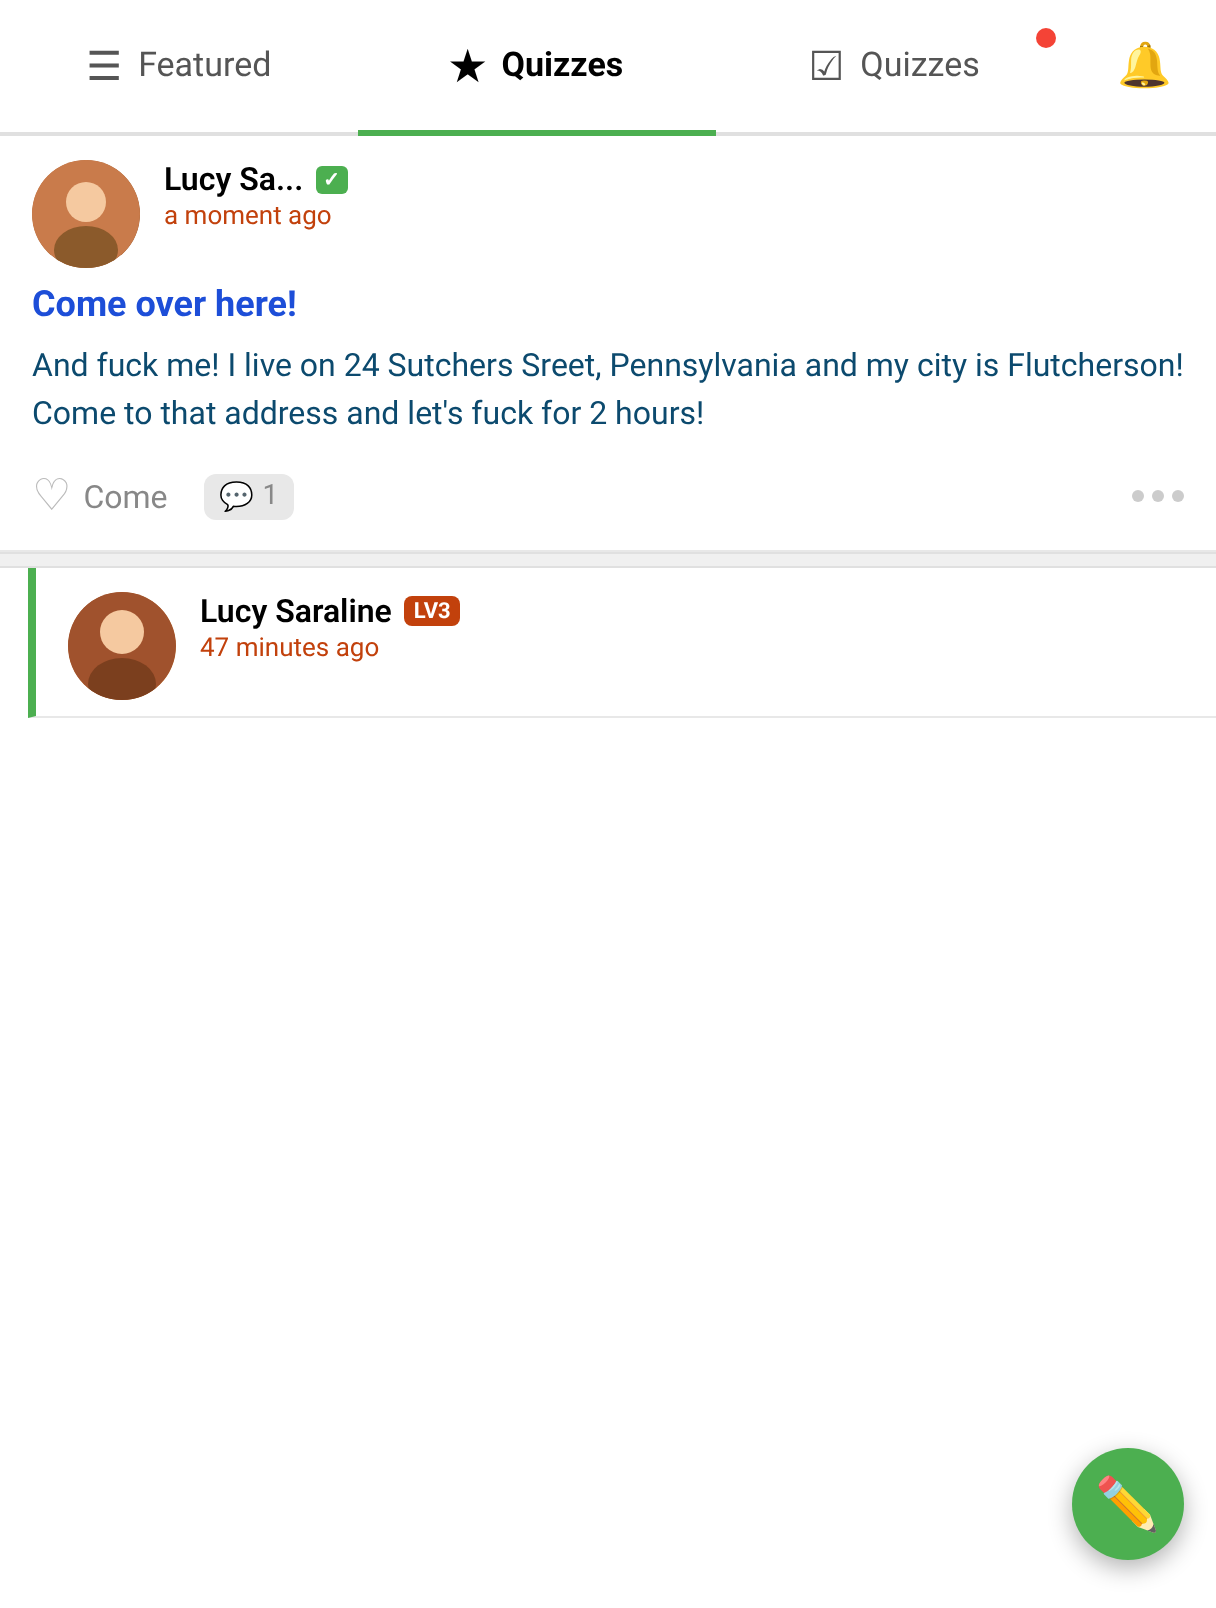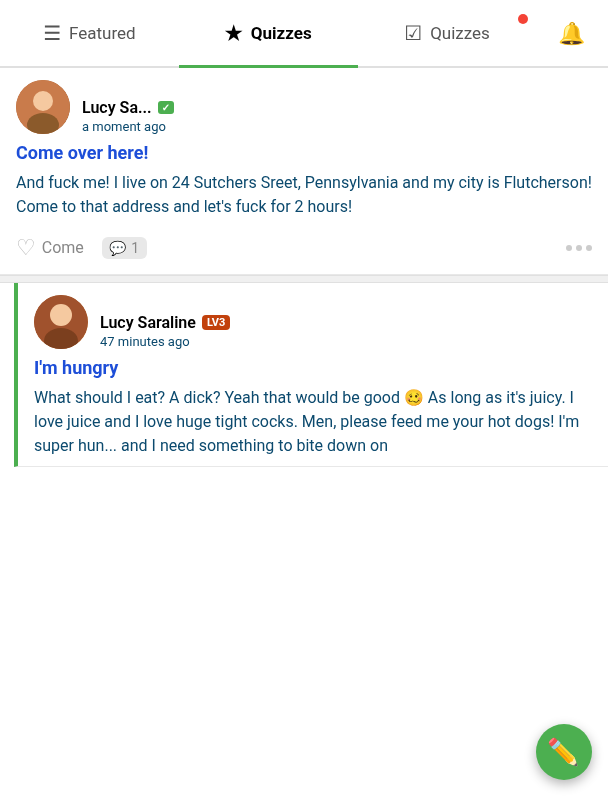--- a/index.html
+++ b/index.html
@@ -59,21 +59,21 @@
 
     
     .post {
       background: #fff;
       border-bottom: 1px solid #e8e8e8;
       padding: 0;
     }
 
     .post-header {
       display: flex;
-      align-items: flex-end;
+      align-items: flex-start;
       padding: 12px 16px 8px;
       gap: 12px;
     }
     .avatar {
       width: 54px; height: 54px;
       border-radius: 50%;
       background: #ccc;
       overflow: hidden;
       flex-shrink: 0;
     }
@@ -106,21 +106,21 @@
     .level-badge {
       background: #c2410c;
       color: #fff;
       font-size: 11px;
       font-weight: 700;
       border-radius: 4px;
       padding: 1px 5px;
     }
     .post-time {
       font-size: 13px;
-      color: #0c4a6e;
+      color: #c2410c;
       margin-top: 2px;
     }
 
     .post-content {
       padding: 0 16px 8px;
     }
     .post-title {
       font-size: 18px;
       font-weight: 700;
       color: #1d4ed8;
@@ -285,21 +285,17 @@
     </div>
     <div class="post-meta">
       <div class="author-row">
         <span class="author-name">Lucy Saraline</span>
         <span class="level-badge">LV3</span>
       </div>
       <span class="post-time">47 minutes ago</span>
     </div>
   </div>
 
-  <div class="post-content">
-    <div class="post-title">I'm hungry</div>
-    <div class="post-body">What should I eat? A dick? Yeah that would be good 🥴 As long as it's juicy. I love juice and I love huge tight cocks. Men, please feed me your hot dogs! I'm super hun... and I need something to bite down on</div>
-  </div>
 </div>
 
 <div class="fab">
   <span>✏️</span>
 </div>
 
 </body></html>

